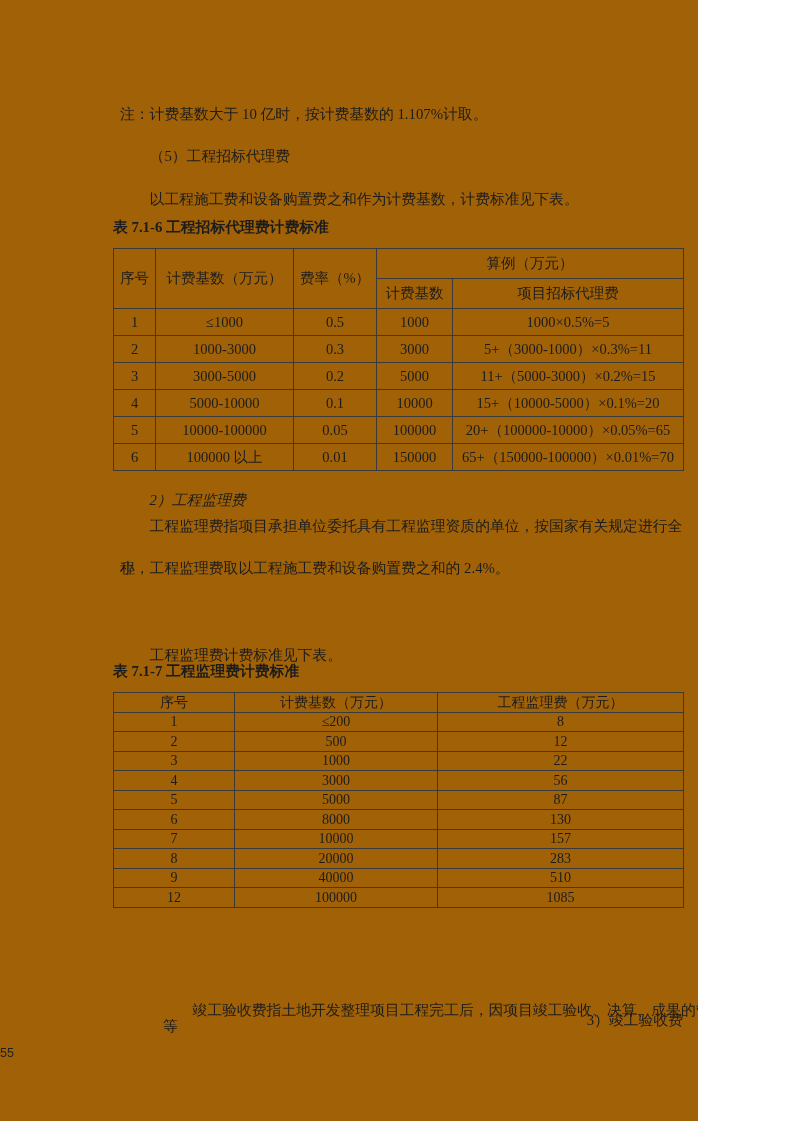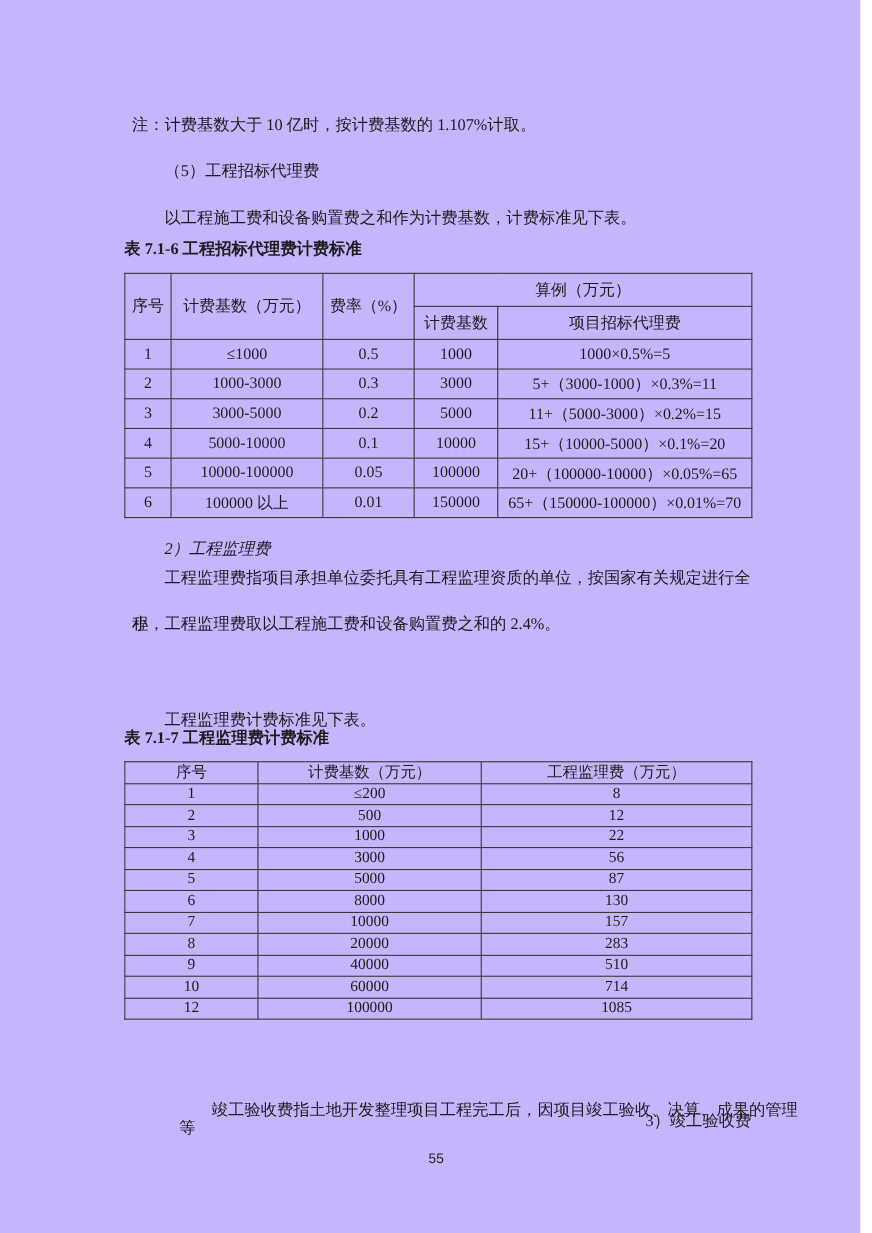--- a/index.html
+++ b/index.html
@@ -1,19 +1,19 @@
 <!DOCTYPE html>
 <html><head>
 <meta charset="utf-8">
 <style>
   html,body{margin:0;padding:0;background:#ffffff;}
   .page{
     position:relative;
-    width:782px;height:1121px;
-    background:#c4b5fd;
+    width:698px;height:1121px;
+    background:#a16207;
     font-family:"Liberation Serif","DejaVu Serif",serif;
     color:#1c1c1c;
     overflow:hidden;
   }
   .content{position:absolute;left:113px;width:570px;}
   .txt{position:absolute;left:0;width:100%;font-size:14.8px;line-height:16px;}
   .txt .inner{padding-left:7px;}
   .indent{ text-indent:2em; }
   .caption{
     position:absolute;left:0;width:100%;
@@ -27,21 +27,21 @@
     border:1px solid #3a3a3a;
     text-align:center;vertical-align:middle;
     padding:0 2px;overflow:hidden;white-space:nowrap;
   }
   .t1 td{font-size:14.5px;height:26px;}
   .t1 thead td{height:29px;}
   .t2 td{font-size:14px;height:18.5px;line-height:15px;}
   .para-line{line-height:42px;height:42px;}
   .pagenum{
     position:absolute;left:0;width:793px;top:1046px;
-    text-align:center;
+    text-align:left;
     font-family:"Liberation Sans","DejaVu Sans",sans-serif;
     font-size:12.5px;color:#222;
   }
 </style>
 </head>
 <body>
 
 <div class="page">
   <div class="content">
 
@@ -195,25 +195,20 @@
           <td>8</td>
           <td>20000</td>
           <td>283</td>
         </tr>
         <tr>
           <td>9</td>
           <td>40000</td>
           <td>510</td>
         </tr>
         <tr>
-          <td>10</td>
-          <td>60000</td>
-          <td>714</td>
-        </tr>
-        <tr>
           <td>12</td>
           <td>100000</td>
           <td>1085</td>
         </tr>
       </tbody>
     </table>
 
     <div class="txt" style="top:1012px;text-align:right;">
       <div class="inner indent">3）竣工验收费</div>
     </div>

